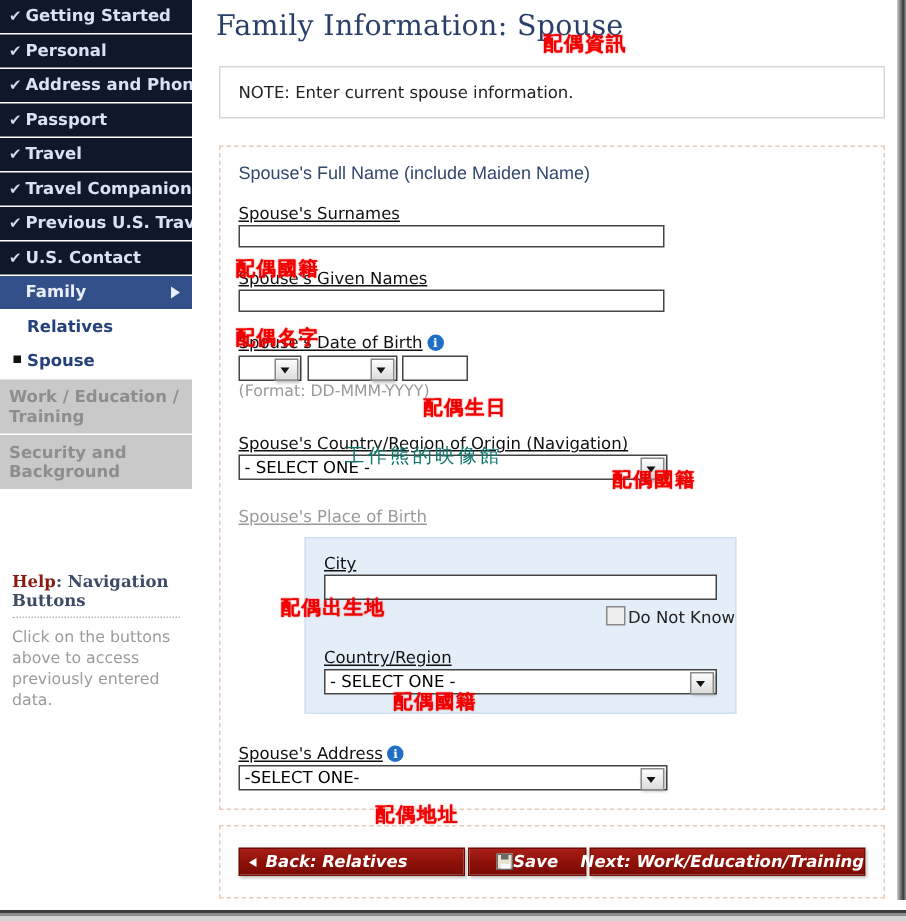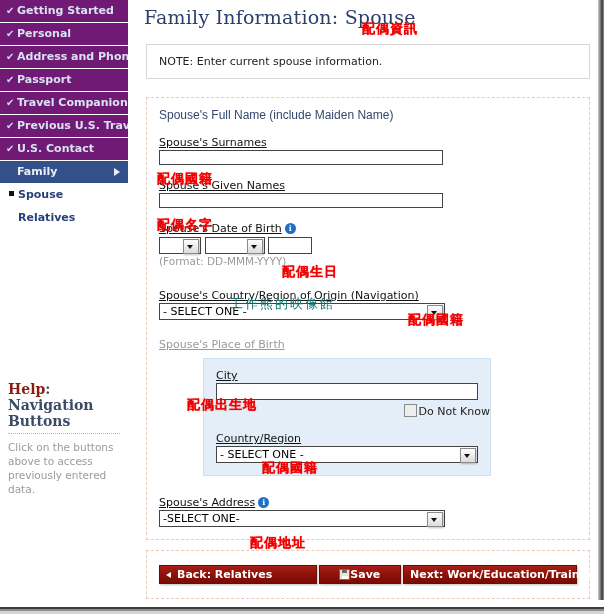--- a/index.html
+++ b/index.html
@@ -15,21 +15,21 @@
   #right-edge{position:absolute;right:0;top:0;width:6px;height:600px;
     background:linear-gradient(to right,#cfcfcf,#6e6e6e 45%,#3a3a3a 70%,#9a9a9a);}
   #bottom-edge{position:absolute;left:0;bottom:0;width:604px;height:8px;
     background:linear-gradient(to bottom,#ffffff 0 1px,#3e3e3e 1px 3px,#8d8d8d 3px 5px,#d4d4d4 5px);}
 
   
   #sidebar{position:absolute;left:0;top:0;width:128px;height:600px;background:#ffffff;}
   .nav{margin:0;padding:0;list-style:none;}
   .nav li{
     position:relative;height:22px;line-height:22px;
-    background:#701a75;color:#d8e2f0;
+    background:#0f172a;color:#d8e2f0;
     font-size:11px;font-weight:bold;
     padding-left:6px;margin-bottom:1px;
     white-space:nowrap;overflow:hidden;cursor:pointer;
   }
   .nav li .chk{display:inline-block;width:11px;color:#cfdbec;font-weight:bold;font-size:10px;}
   .nav li.active{background:#33508a;color:#e9eef7;}
   .nav li.active .arrow{
     position:absolute;right:8px;top:7px;width:0;height:0;
     border-left:6px solid #e9eef7;border-top:4px solid transparent;border-bottom:4px solid transparent;
   }
@@ -39,21 +39,21 @@
     color:#26417a;font-size:11px;font-weight:bold;position:relative;cursor:pointer;
     background:#fff;border-bottom:1px solid #fff;
   }
   .subnav li .bullet{position:absolute;left:9px;top:7px;width:5px;height:5px;background:#111;}
   .nav li.disabled{
     background:#c9c9c9;color:#8e8e8e;height:auto;line-height:13px;
     padding:5px 6px 5px 6px;white-space:normal;font-weight:bold;cursor:default;
   }
   
   #helpbox{position:absolute;left:0;top:375px;width:128px;}
-  #help-title{font-family:"DejaVu Serif","Liberation Serif",serif;font-size:14px;font-weight:bold;
+  #help-title{font-family:"DejaVu Serif","Liberation Serif",serif;font-size:11px;font-weight:bold;
     color:#3d4b66;padding:6px 6px 4px 8px;}
   #help-title .hw{color:#8a1c12;}
   #help-rule{border-top:1px dotted #b9b9b9;margin:0 8px 6px 8px;}
   #help-body{color:#9b9b9b;font-size:10.5px;line-height:14px;padding:0 8px 0 8px;}
 
   
   #main{position:absolute;left:136px;top:0;width:462px;height:600px;background:#fff;}
   #title{font-family:"DejaVu Serif","Liberation Serif",serif;font-size:19px;color:#2b3f6b;
     padding:6px 0 0 8px;letter-spacing:.2px;}
   #note-box{margin:16px 8px 0 10px;border:1px solid #d7d7d7;background:#fff;
@@ -88,30 +88,30 @@
     text-align:center;vertical-align:1px;margin-left:3px;
     font-family:"DejaVu Serif","Liberation Serif",serif;
   }
   .fmt{color:#9a9a9a;font-size:10.5px;padding-top:1px;}
   
   #pob-panel{background:#e4eef8;border:1px solid #cfe0ef;margin-top:6px;padding:10px 12px 12px 12px;width:262px;margin-left:44px;}
   .chkrow{text-align:right;width:274px;margin-top:4px;}
   .cbox{display:inline-block;width:11px;height:11px;border:1px solid #8a8a8a;background:#eeeeee;vertical-align:-2px;margin-right:2px;}
   
   #btnbar{margin:10px 8px 0 10px;padding:14px 12px;}
-  .btnrow{display:flex;gap:2px;}
+  .btnrow{display:flex;gap:2px;font-style:italic;}
   .btn{
     height:17px;line-height:17px;color:#fff;font-size:11px;font-weight:bold;
     background:linear-gradient(to bottom,#a81f16,#8c1008 55%,#7a0b05);
     border:1px solid #6d0a04;box-shadow:1px 1px 2px rgba(0,0,0,.25);
     display:flex;align-items:center;cursor:pointer;white-space:nowrap;
   }
   #btn-back{width:164px;padding-left:6px;}
   #btn-save{width:88px;justify-content:center;gap:0;}
-  #btn-next{width:166px;padding-left:6px;}
+  #btn-next{width:166px;padding-left:16px;justify-content:flex-end;}
   .tri-l{width:0;height:0;border-right:5px solid #fff;border-top:3.5px solid transparent;border-bottom:3.5px solid transparent;margin-right:6px;}
   .floppy{width:9px;height:9px;background:#e9e4d2;border:1px solid #6a6a6a;position:relative;}
   .floppy:before{content:"";position:absolute;left:2px;top:0;width:5px;height:3px;background:#6a6a6a;}
   .floppy:after{content:"";position:absolute;left:1.5px;bottom:0;width:6px;height:3px;background:#fff;}
   
   .anno{
     position:absolute;color:#f00000;font-weight:bold;font-size:13px;
     font-family:"DejaVu Sans","Liberation Sans",sans-serif;
     letter-spacing:1px;pointer-events:none;
     text-shadow:0 0 1px #f00000;
@@ -125,28 +125,33 @@
 <body>
 
 <div id="page">
 
   <div id="sidebar">
     <ul class="nav" id="nav-list">
         <li><span class="chk">✔</span><span>Getting Started</span></li>
         <li><span class="chk">✔</span><span>Personal</span></li>
         <li><span class="chk">✔</span><span>Address and Phone</span></li>
         <li><span class="chk">✔</span><span>Passport</span></li>
+        <li><span class="chk">✔</span><span>Travel</span></li>
         <li><span class="chk">✔</span><span>Travel Companions</span></li>
         <li><span class="chk">✔</span><span>Previous U.S. Travel</span></li>
         <li><span class="chk">✔</span><span>U.S. Contact</span></li>
         <li class="active"><span class="chk"></span><span>Family</span><span class="arrow"></span></li>
       </ul>
     <ul class="subnav" id="subnav-list">
+        <li><span>Relatives</span></li>
         <li><span class="bullet"></span><span>Spouse</span></li>
-        <li><span>Relatives</span></li>
+      </ul>
+    <ul class="nav" id="disabled-list">
+        <li class="disabled">Work / Education / Training</li>
+        <li class="disabled">Security and Background</li>
       </ul>
 
     <div id="helpbox">
       <div id="help-title">
         <span class="hw">Help</span><span>: Navigation Buttons</span>
       </div>
       <div id="help-rule"></div>
       <div id="help-body">Click on the buttons above to access previously entered data.</div>
     </div>
   </div>

